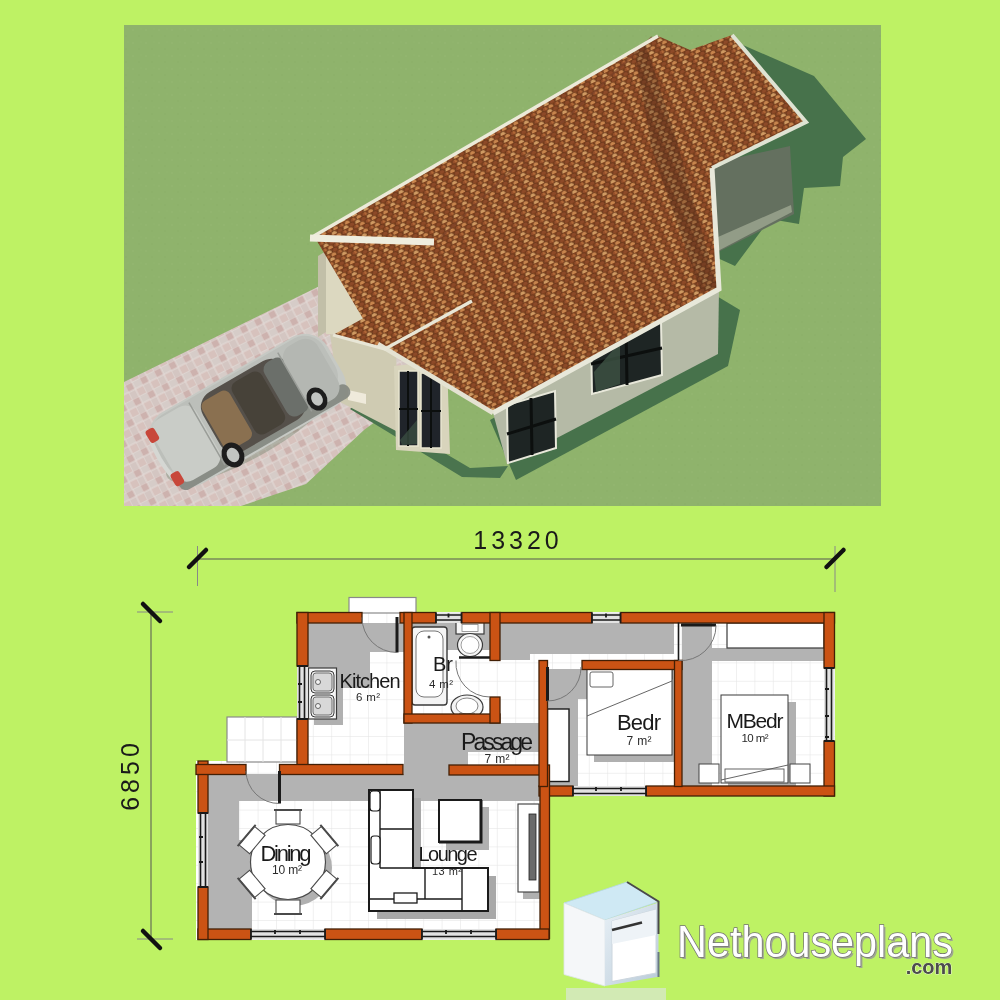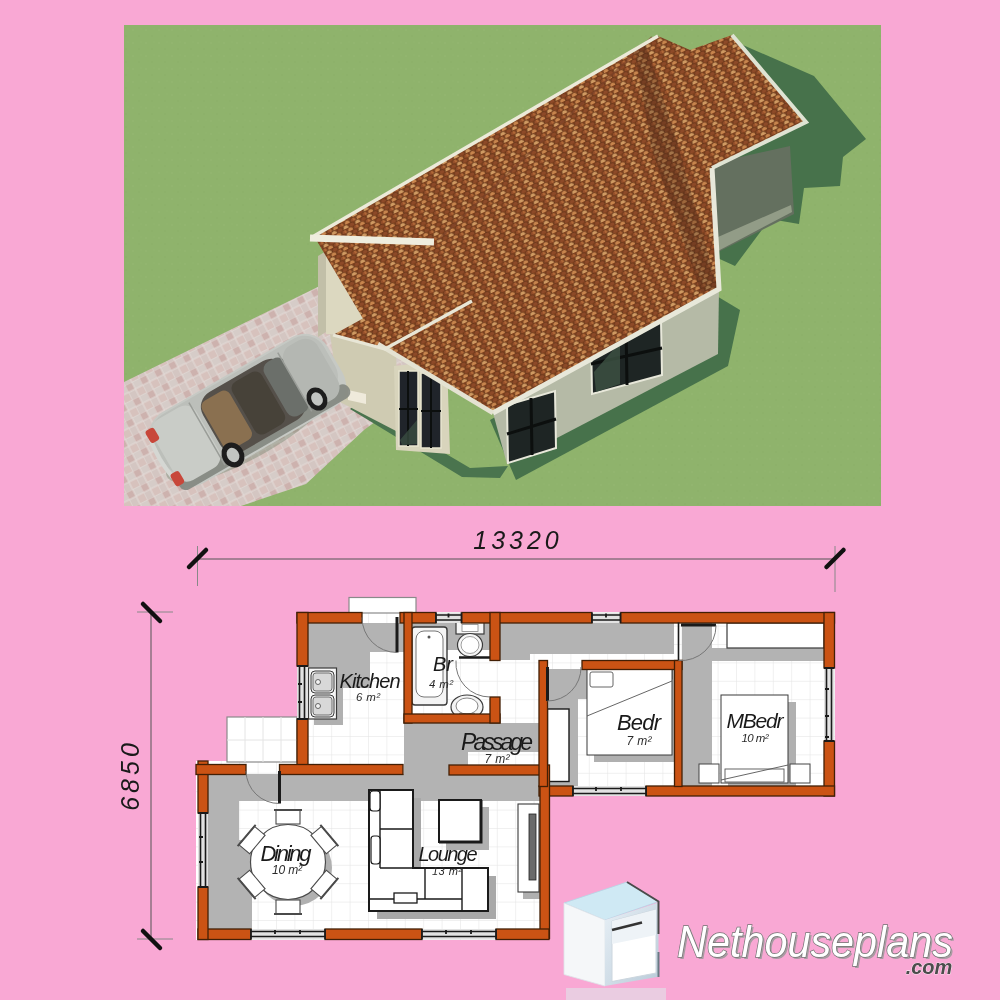--- a/index.html
+++ b/index.html
@@ -1,17 +1,17 @@
 <!DOCTYPE html>
 <html><head>
 <meta charset="utf-8">
 <style>
 html,body{margin:0;padding:0;background:#ffffff;}
-#page{position:relative;width:1000px;height:1000px;background:#f9a8d4;overflow:hidden;
-font-family:"Liberation Sans", sans-serif;font-style:italic;}
+#page{position:relative;width:1000px;height:1000px;background:#bef264;overflow:hidden;
+font-family:"Liberation Sans", sans-serif;}
 </style>
 </head>
 <body>
 <div id="page">
 <svg width="1000" height="1000" viewBox="0 0 1000 1000" xmlns="http://www.w3.org/2000/svg">
 <defs>
 <pattern id="tiles" width="13" height="7.6" patternUnits="userSpaceOnUse" patternTransform="rotate(-26)">
   <rect width="13" height="7.6" fill="#84431f"></rect>
   <path d="M-3.25,3.8 a3.25,3.6 0 0 1 6.5,0 Z" fill="#b06838"></path>
   <path d="M3.25,3.8 a3.25,3.6 0 0 1 6.5,0 Z" fill="#c8854d"></path>

